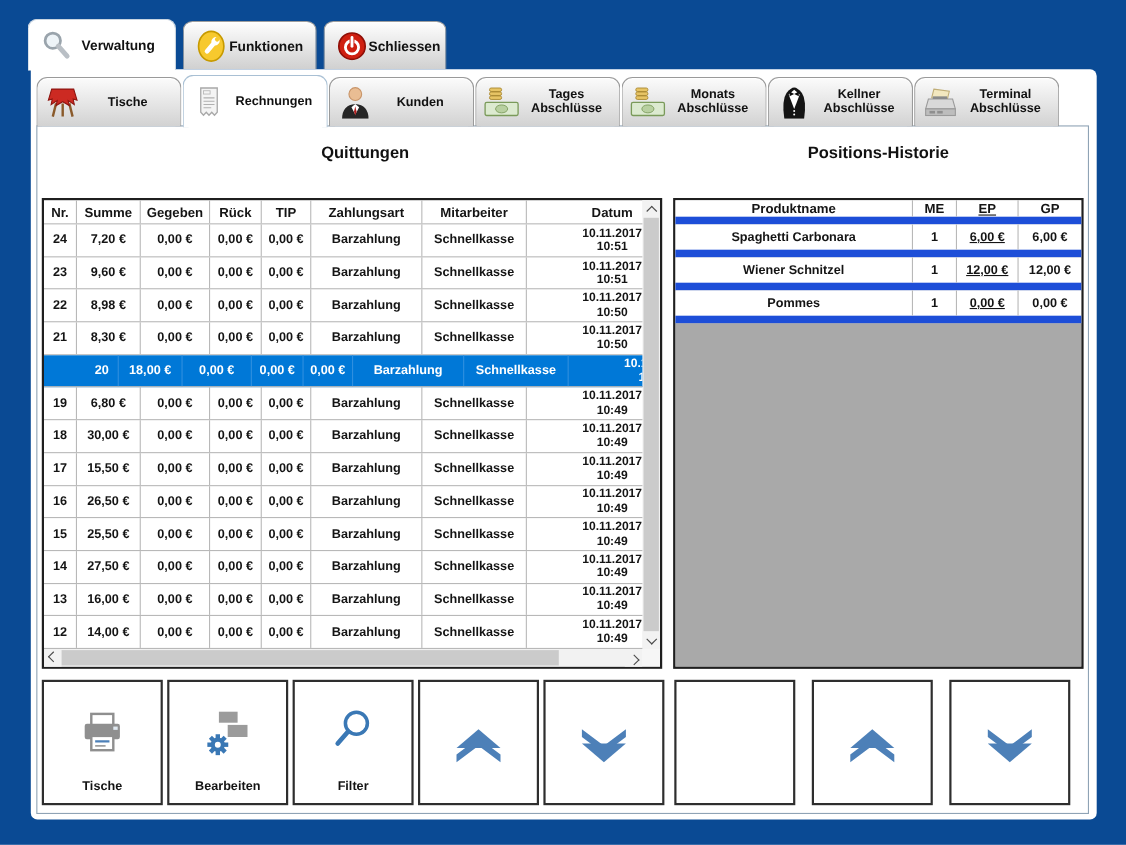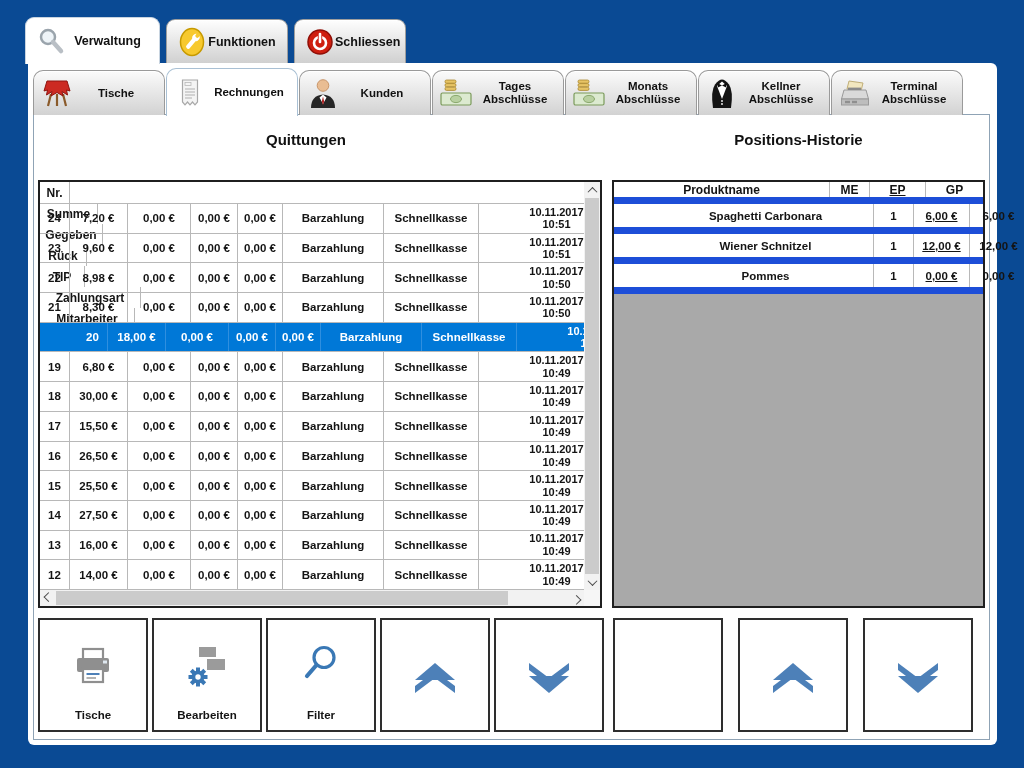--- a/index.html
+++ b/index.html
@@ -64,31 +64,31 @@
     border-color:#a9c0d4;box-shadow:none;
   }
   .sub-tab .tab-icon{width:34px;display:flex;justify-content:center;flex:none;}
   .sub-tab .tab-label{flex:1;text-align:center;white-space:pre-line;line-height:13px;}
 
   
   .heading{
     position:absolute;top:131px;z-index:3;
     font-size:15px;font-weight:bold;color:#111;text-align:center;
   }
-  .hd-l{left:24px;width:564px;}
+  .hd-l{left:50px;width:564px;}
   .hd-r{left:612px;width:373px;}
 
   
   .receipts{
     position:absolute;left:38px;top:180px;width:564px;height:428px;z-index:3;
     border:2px solid #1f1f1f;box-sizing:border-box;background:#ffffff;
   }
   .rt-clip{position:absolute;left:0;top:0;right:16px;bottom:16px;overflow:hidden;}
   .rt-row{display:flex;width:594px;border-bottom:1px solid #b8b8b8;box-sizing:border-box;}
-  .rt-header{height:22px;flex-direction:column;}
+  .rt-header{height:22px;}
   .rt-header .cell{font-size:12px;}
   .rt-rows{display:flex;flex-direction:column;height:calc(100% - 22px);}
   .receipt-row{flex:1;}
   .cell{
     display:flex;align-items:center;justify-content:center;
     border-right:1px solid #b8b8b8;box-sizing:border-box;
     font-size:11.5px;font-weight:bold;color:#141414;height:100%;flex:none;
     white-space:nowrap;overflow:visible;
   }
   .c0{width:30px;}.c1{width:58px;}.c2{width:63px;}.c3{width:47px;}
@@ -113,21 +113,21 @@
 
   
   .positions{
     position:absolute;left:612px;top:180px;width:373px;height:428px;z-index:3;
     border:2px solid #1f1f1f;box-sizing:border-box;background:#a9a9a9;
     display:flex;flex-direction:column;
   }
   .pt-row{display:flex;border-bottom:7px solid #1d4ed8;background:#ffffff;box-sizing:border-box;}
   .pt-header{height:22px;flex:none;}
   .pt-header .cell{font-size:12px;}
-  .position-row{height:30px;flex:none;padding-left:44px;}
+  .position-row{height:30px;flex:none;}
   .p0{width:216px;}.p1{width:40px;}.p2{width:56px;text-decoration:underline;}.p3{width:57px;border-right:none;}
   .pt-filler{flex:1;background:#a9a9a9;}
 
   
   .actions-left{position:absolute;left:38px;top:618px;display:flex;gap:4px;z-index:3;}
   .actions-right{position:absolute;left:613px;top:618px;display:flex;gap:15px;z-index:3;}
   .action-btn{
     width:110px;height:114px;box-sizing:border-box;background:#ffffff;
     border:2px solid #2e2e2e;position:relative;flex:none;
   }

